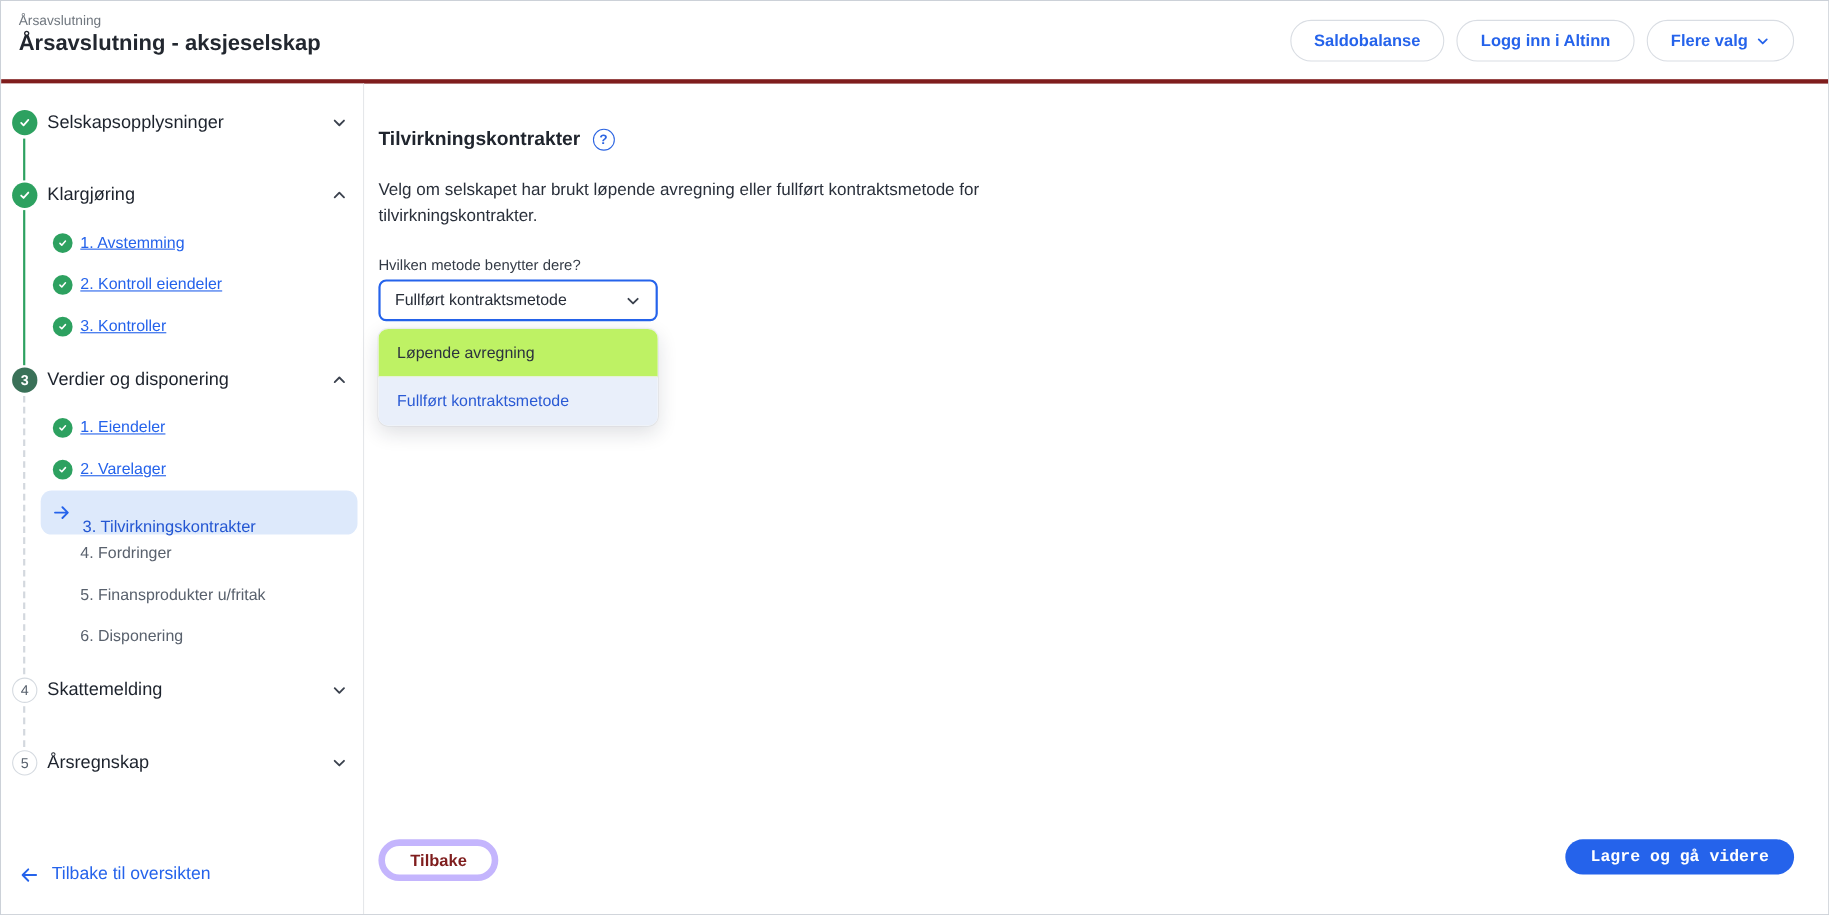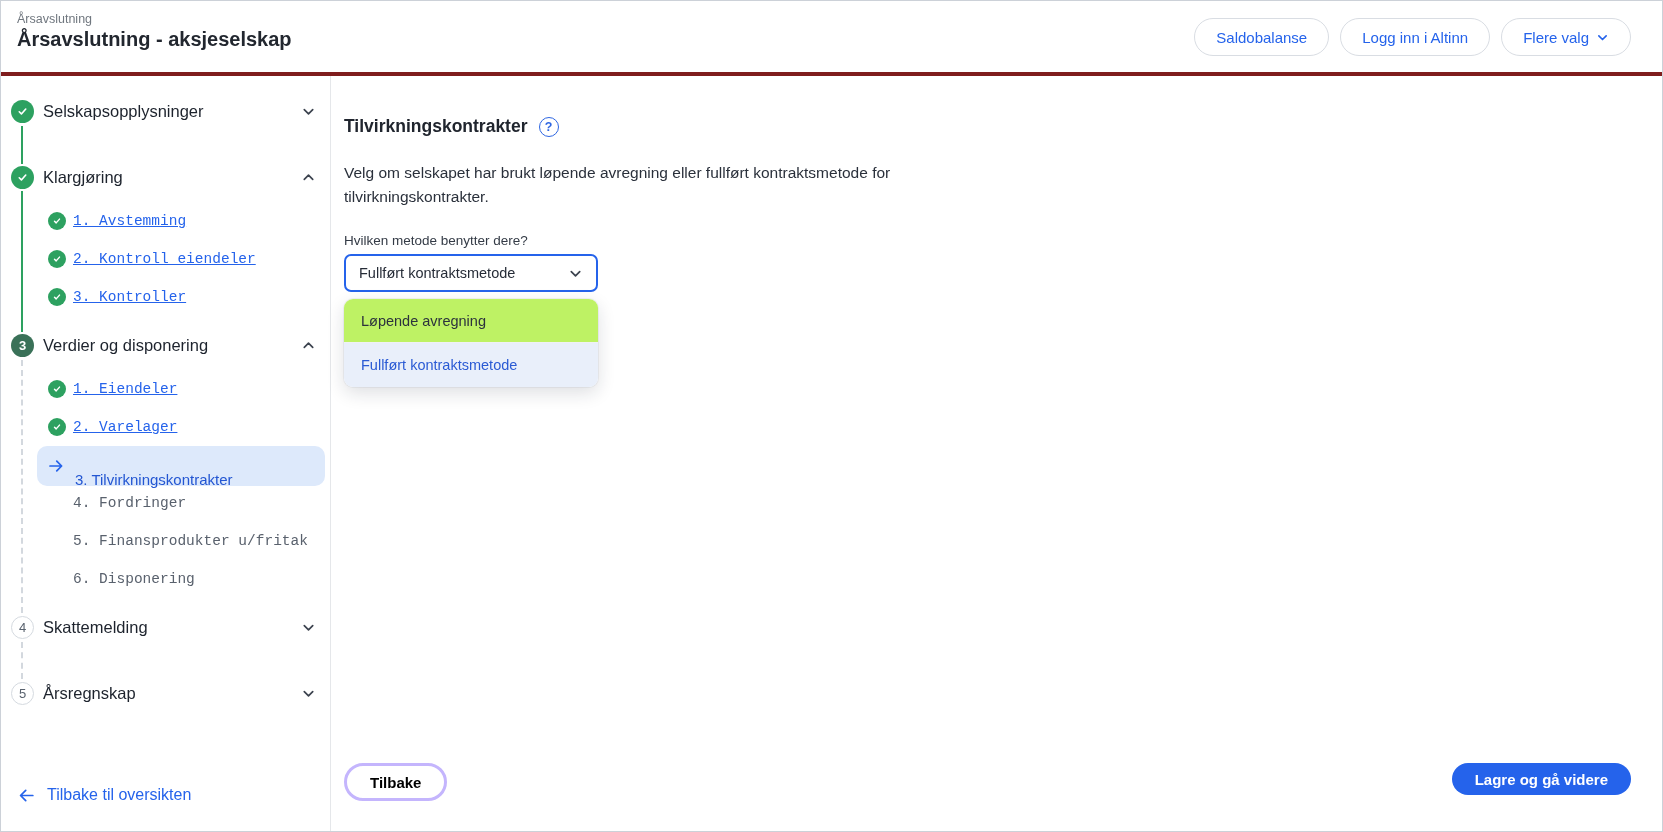--- a/index.html
+++ b/index.html
@@ -27,21 +27,21 @@
     position: absolute; left: 16px; top: 27px;
     font-size: 20px; font-weight: 700; color: #22272f;
   }
   .header-actions {
     position: absolute; right: 31px; top: 17px;
     display: flex; gap: 11px;
   }
   .pill-btn {
     height: 38px; padding: 0 21px;
     border: 1px solid #d9dde3; border-radius: 19px; background: #fff;
-    color: #2563eb; font-size: 15px; font-weight: 400;
+    color: #2563eb; font-size: 15px; font-weight: 700;
     font-family: "Liberation Sans", sans-serif;
     display: flex; align-items: center; gap: 7px; cursor: pointer;
   }
 
   
   .sidebar {
     position: absolute; left: 0; top: 75px; bottom: 0; width: 330px;
     border-right: 1px solid #e5e7ea; background: #fff;
   }
   .conn { position: absolute; left: 20px; width: 0; }
@@ -67,21 +67,21 @@
   .badge {
     width: 23px; height: 23px; border-radius: 50%; flex: none;
     display: flex; align-items: center; justify-content: center;
     font-size: 13px;
   }
   .badge.current  { background: #3a7158; color: #fff; font-weight: 700; }
   .badge.upcoming { background: #fff; border: 1.5px solid #d5dae0; color: #59626e; }
 
   .s-sub {
     position: absolute; left: 47px; right: 6px; height: 30px;
-    display: flex; align-items: center; cursor: pointer; font-family: Liberation Mono, monospace;
+    display: flex; align-items: center; cursor: pointer;
   }
   .s-sub .s-link {
     margin-left: 7px; font-size: 14.5px; color: #2563eb;
     text-decoration: underline;
   }
   .s-sub .s-plain { margin-left: 0; font-size: 14.5px; color: #59616d; }
   .s-sub.upcoming { left: 72px; }
 
   .s-active {
     position: absolute; left: 36px; right: 5px; height: 40px; top: 370px;
@@ -138,30 +138,30 @@
   .m-option {
     height: 44px; display: flex; align-items: center; padding: 0 17px;
     font-size: 14.5px; color: #2c323d; cursor: pointer;
     border-bottom: 1px solid #f0f1f4; background: #bef264;
   }
   .m-option:last-child { border-bottom: none; }
   .m-option.selected { background: #e9effa; color: #2a5ad4; }
 
   .m-back {
     position: absolute; left: 46px; top: 687px; height: 38px; padding: 0 23px;
-    border: 3px solid #c4b5fd; border-radius: 19px; background: #fff;
-    color: #000000; font-size: 15px; font-weight: 600;
+    border: 6px solid #c4b5fd; border-radius: 19px; background: #fff;
+    color: #7f1d1d; font-size: 15px; font-weight: 600;
     font-family: "Liberation Sans", sans-serif;
     display: flex; align-items: center; cursor: pointer;
   }
   .m-save {
     position: absolute; right: 31px; top: 687px; height: 22px; padding: 16px 23px;
     border: none; border-radius: 19px; background: #2563eb;
     color: #fff; font-size: 15px; font-weight: 600;
-    font-family: Liberation Sans, sans-serif;
+    font-family: Liberation Mono, monospace;
     display: flex; align-items: center; cursor: pointer;
   }
 </style>
 </head>
 <body>
 
 <div class="header">
   <div class="breadcrumb">Årsavslutning</div>
   <div class="page-title">Årsavslutning - aksjeselskap</div>
   <div class="header-actions">

